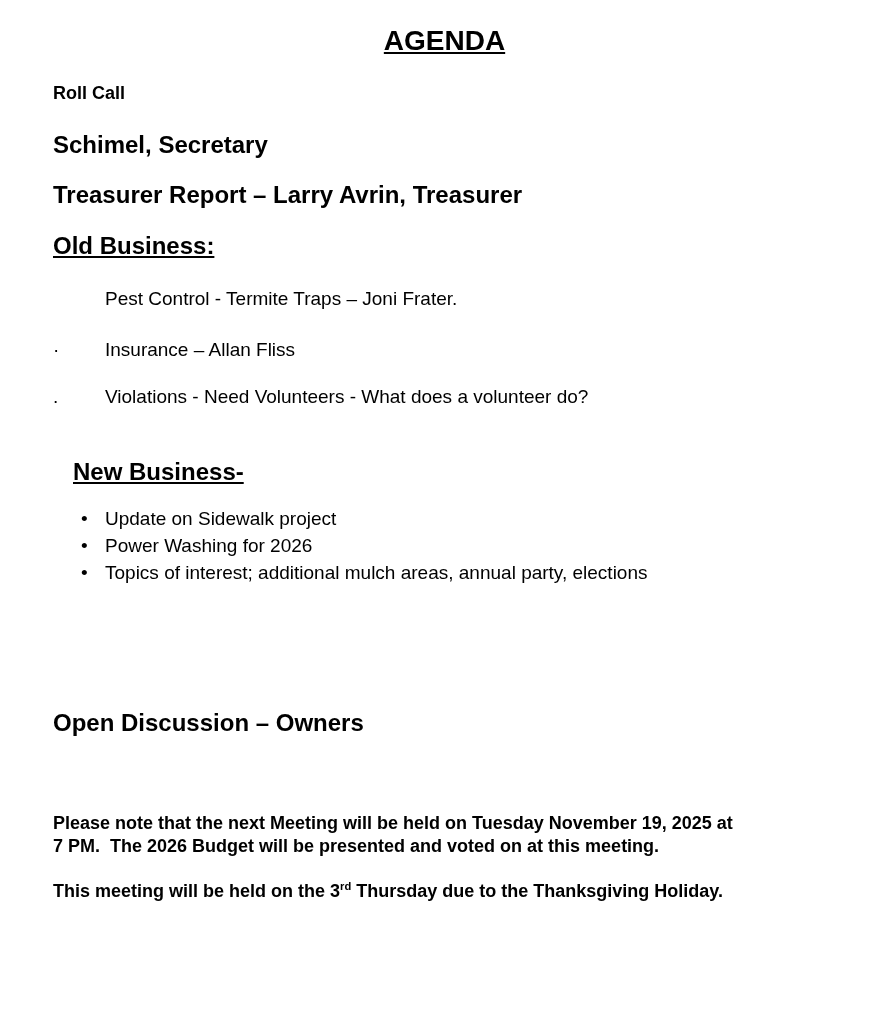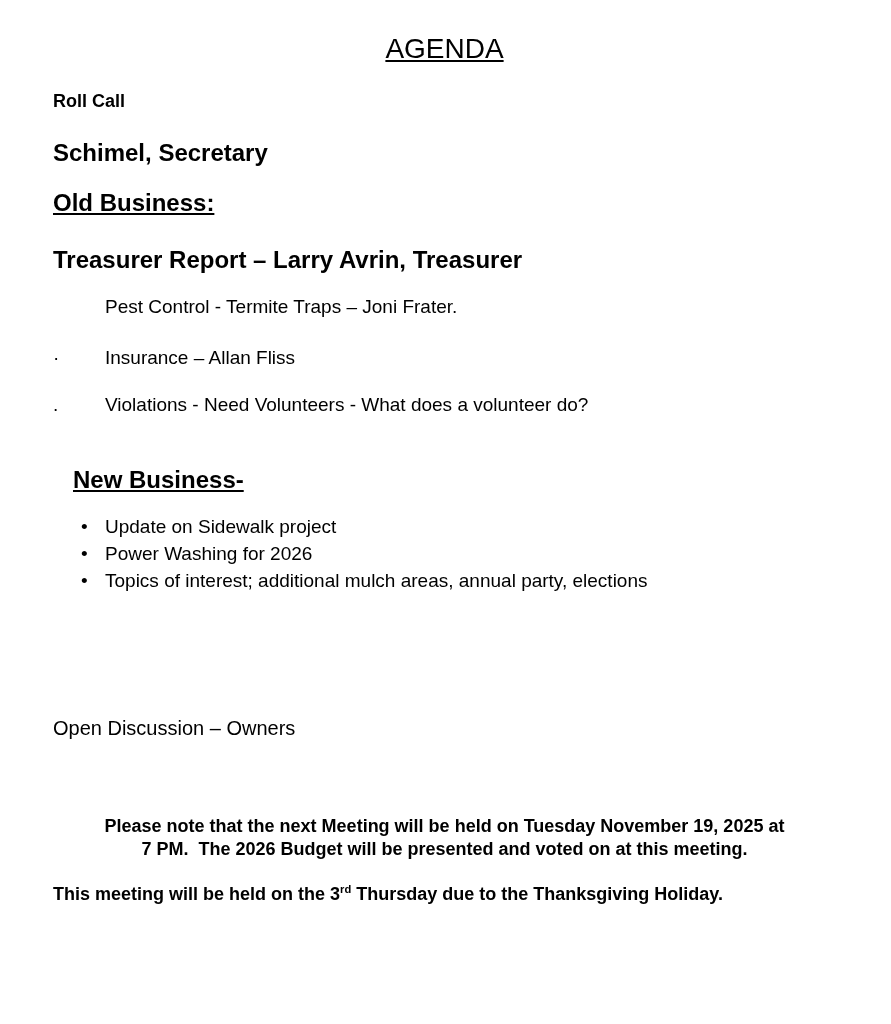--- a/index.html
+++ b/index.html
@@ -8,25 +8,25 @@
     height: 1024px;
     box-sizing: border-box;
     background: #ffffff;
     color: #000000;
     font-family: "Liberation Sans", sans-serif;
     padding: 24px 55px 0 53px;
     overflow: hidden;
   }
   .title {
     font-size: 28px;
-    font-weight: normal;
+    font-weight: bold;
     text-align: center;
     text-decoration: underline;
     line-height: 1.2;
-    margin: 8px 0 24px 0;
+    margin: 0 0 24px 0;
   }
   .small-bold {
     font-size: 18px;
     font-weight: bold;
     line-height: 1.25;
     margin: 8px 0 26px 0;
   }
   .h-big {
     font-size: 24px;
     font-weight: bold;
@@ -63,56 +63,56 @@
     padding-left: 28px;
     line-height: 27px;
     margin: 0;
   }
   .bullet-list .bullet {
     width: 24px;
     flex: none;
     font-size: 19px;
   }
   .open-discussion {
-    font-size: 20px;
-    font-weight: normal;
+    font-size: 24px;
+    font-weight: bold;
     line-height: 1.25;
     margin: 122px 0 4px 0;
   }
   .note {
     font-size: 18px;
     font-weight: bold;
     line-height: 1.26;
     margin: 0;
   }
   .note-1 { margin-top: 74px; }
   .note-2 { margin-top: 22px; }
-  .note .line { display: block; white-space: pre-wrap; text-align: center; }
+  .note .line { display: block; white-space: pre-wrap; }
   sup.ord {
     font-size: 62%;
     vertical-align: super;
     line-height: 0;
   }
 </style>
 </head>
 <body>
 
 <div class="page">
 
   <h1 class="title">AGENDA</h1>
 
   <p class="small-bold">Roll Call</p>
 
   <p class="h-big" style="margin-bottom:20px;">
     <span class="line">Schimel, Secretary</span>
   </p>
 
+  <p class="h-big" style="margin-bottom:21px;">Treasurer Report – Larry Avrin, Treasurer</p>
+
   <p class="h-big heading-block"><span class="h-underline">Old Business:</span></p>
-
-  <p class="h-big" style="margin-bottom:21px;">Treasurer Report – Larry Avrin, Treasurer</p>
 
   <p class="indent-item">Pest Control - Termite Traps – Joni Frater.</p>
 
 
   <div class="marker-row">
     <span class="marker">·</span>
     <span class="text">Insurance – Allan Fliss</span>
   </div>
 
   <div class="marker-row">

